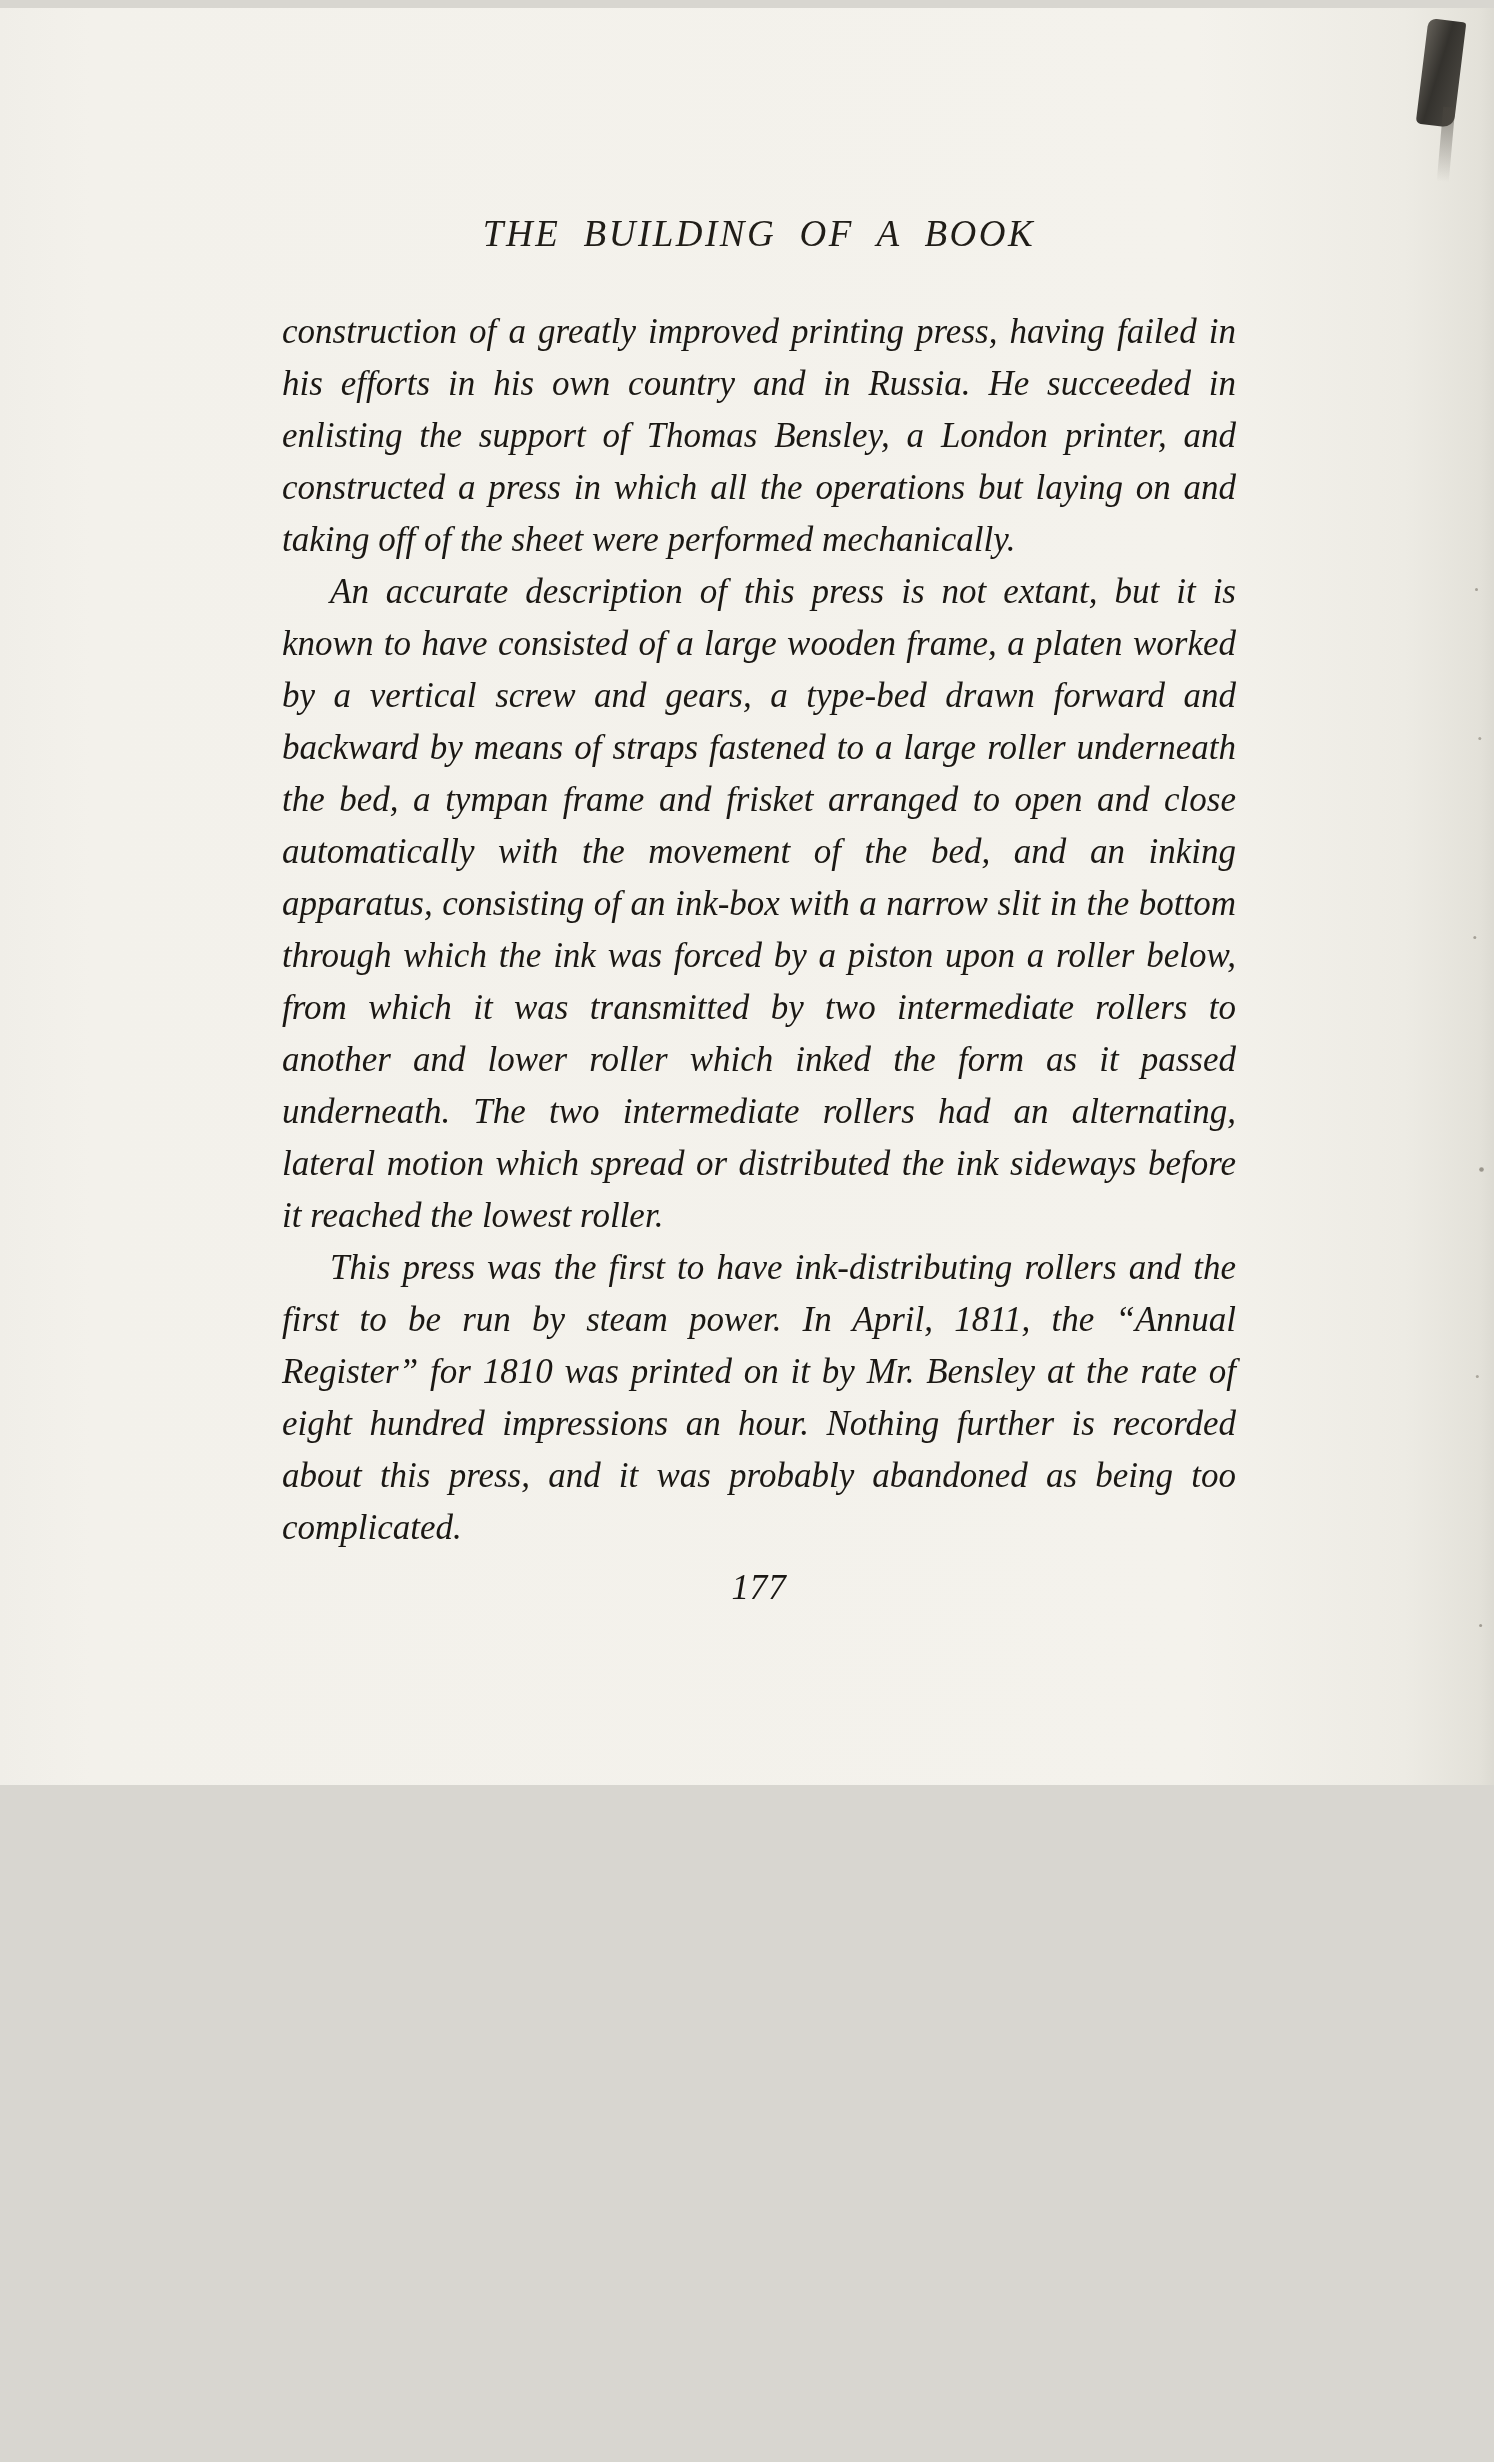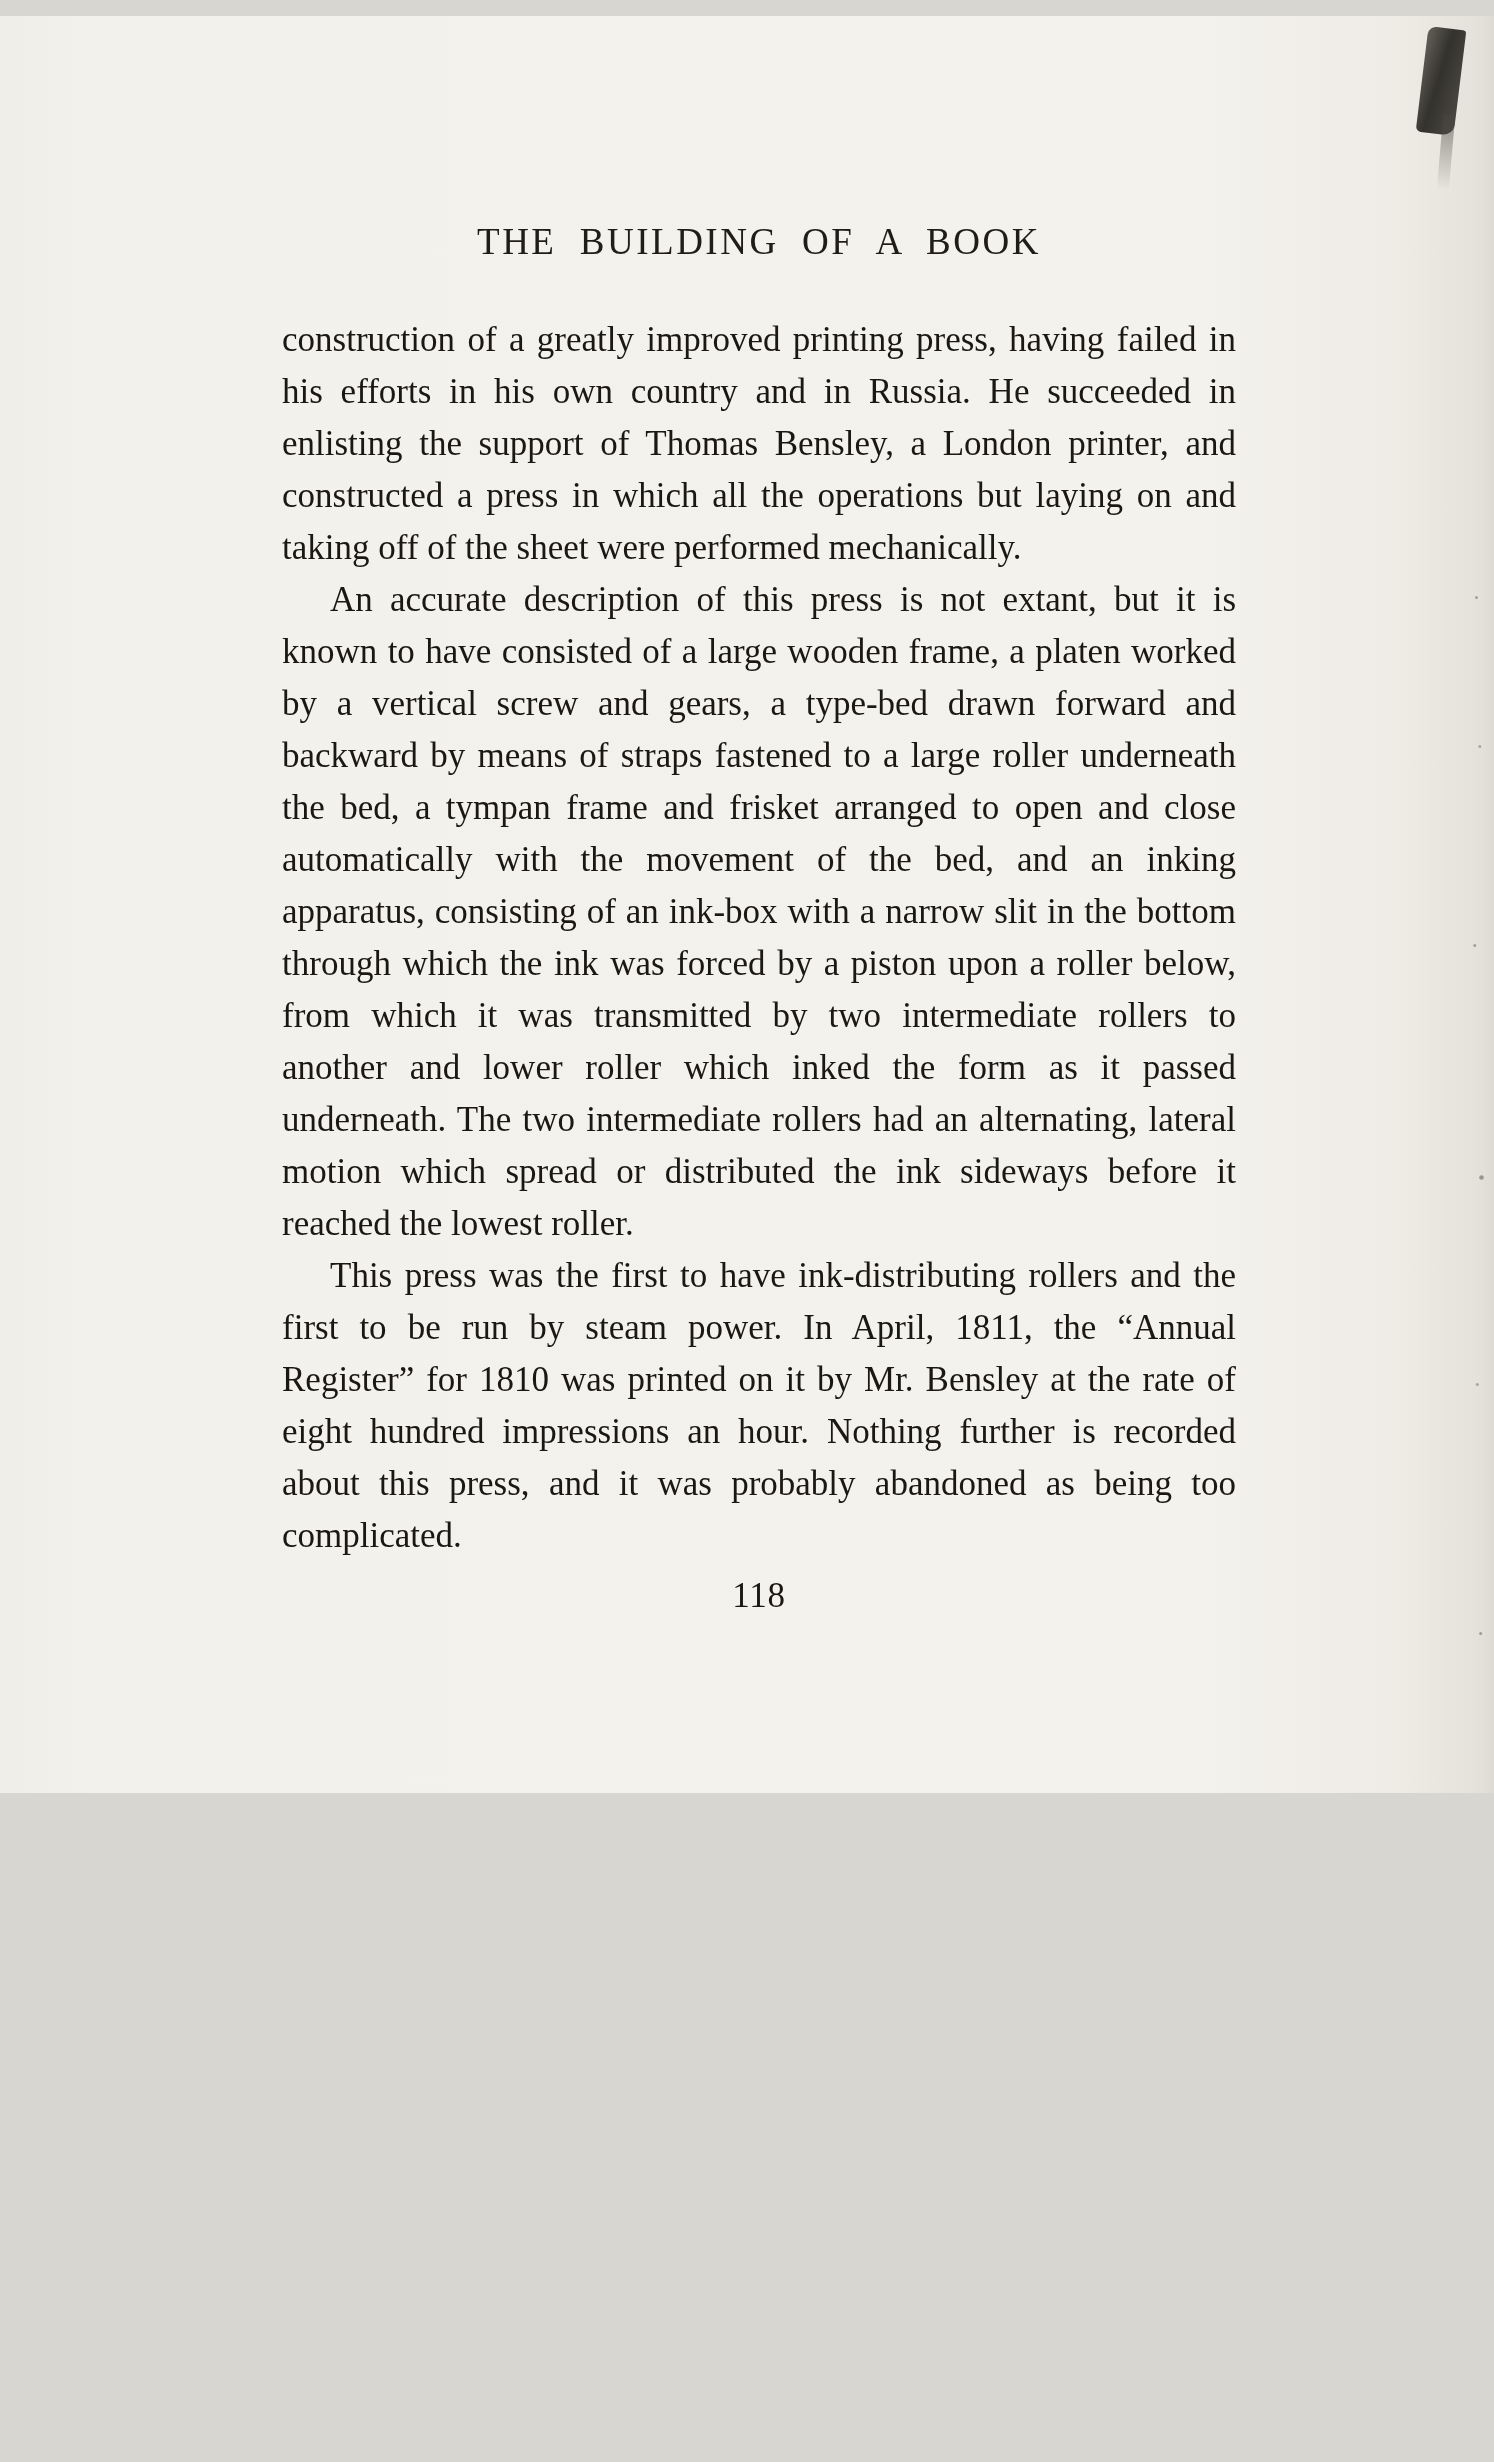--- a/index.html
+++ b/index.html
@@ -4,31 +4,32 @@
 <style>
   html, body {
     margin: 0;
     padding: 0;
     background: #d8d6d0;
   }
   .page {
     position: relative;
     width: 1495px;
     height: 1777px;
-    margin: 16px auto;
+    margin: 8px auto;
     overflow: hidden;
     color: #1b1814;
     background: linear-gradient(90deg,
       #f0eee8 0%,
       #f3f1eb 6%,
       #f4f2ec 80%,
       #edebe4 94%,
       #e3e1d9 99%,
       #dcdad2 100%);
     font-family: "Liberation Serif", "DejaVu Serif", serif;
+    font-style: italic;
   }
   .running-header {
     position: absolute;
     top: 204px;
     left: 270px;
     width: 978px;
     text-align: center;
     font-size: 37px;
     letter-spacing: 2.5px;
     word-spacing: 11.6px;
@@ -133,21 +134,21 @@
 <body>
 
 <div class="page">
 
   <div class="running-header">THE BUILDING OF A BOOK</div>
 
   <div class="text-block">
     <p>construction of a greatly improved printing press, having failed in his efforts in his own country and in Russia.  He succeeded in enlisting the support of Thomas Bensley, a London printer, and constructed a press in which all the operations but laying on and taking off of the sheet were performed mechanically.</p>
     <p class="indented">An accurate description of this press is not extant, but it is known to have consisted of a large wooden frame, a platen worked by a vertical screw and gears, a type-bed drawn forward and backward by means of straps fastened to a large roller underneath the bed, a tympan frame and frisket arranged to open and close automatically with the movement of the bed, and an inking apparatus, consisting of an ink-box with a narrow slit in the bottom through which the ink was forced by a piston upon a roller below, from which it was transmitted by two intermediate rollers to another and lower roller which inked the form as it passed underneath.  The two intermediate rollers had an alternating, lateral motion which spread or distributed the ink sideways before it reached the lowest roller.</p>
     <p class="indented">This press was the first to have ink-distributing rollers and the first to be run by steam power.  In April, 1811, the “Annual Register” for 1810 was printed on it by Mr. Bensley at the rate of eight hundred impressions an hour.  Nothing further is recorded about this press, and it was probably abandoned as being too complicated.</p>
-    <div class="page-number">118</div>
+    <div class="page-number">177</div>
   </div>
 
   <div class="artifact art-top-right"></div>
   <div class="artifact art-top-right-streak"></div>
   <div class="artifact art-right-speckles"></div>
   <div class="artifact art-bottom-blob"></div>
   <div class="artifact art-bottom-blob-2"></div>
   <div class="artifact art-bottom-bar"></div>
   <div class="artifact art-bottom-left-shade"></div>
 

